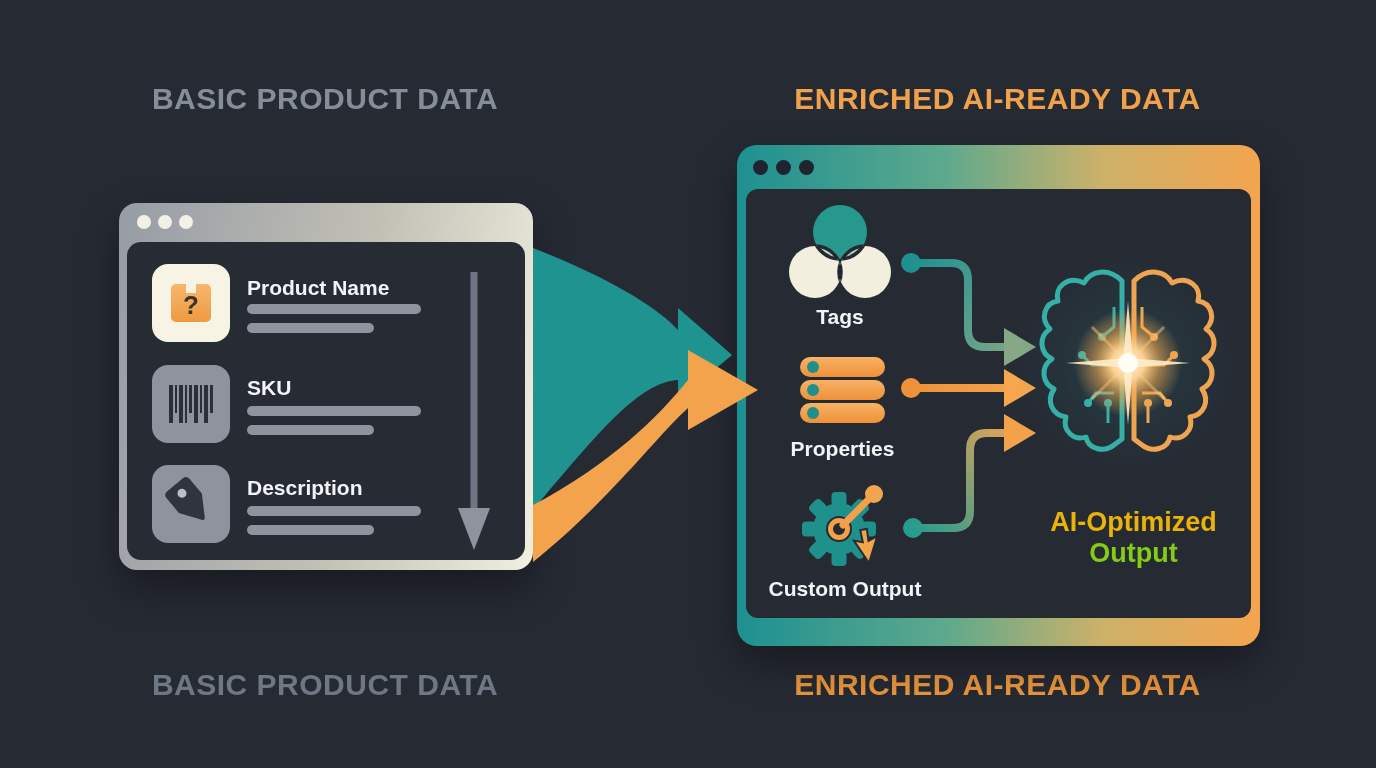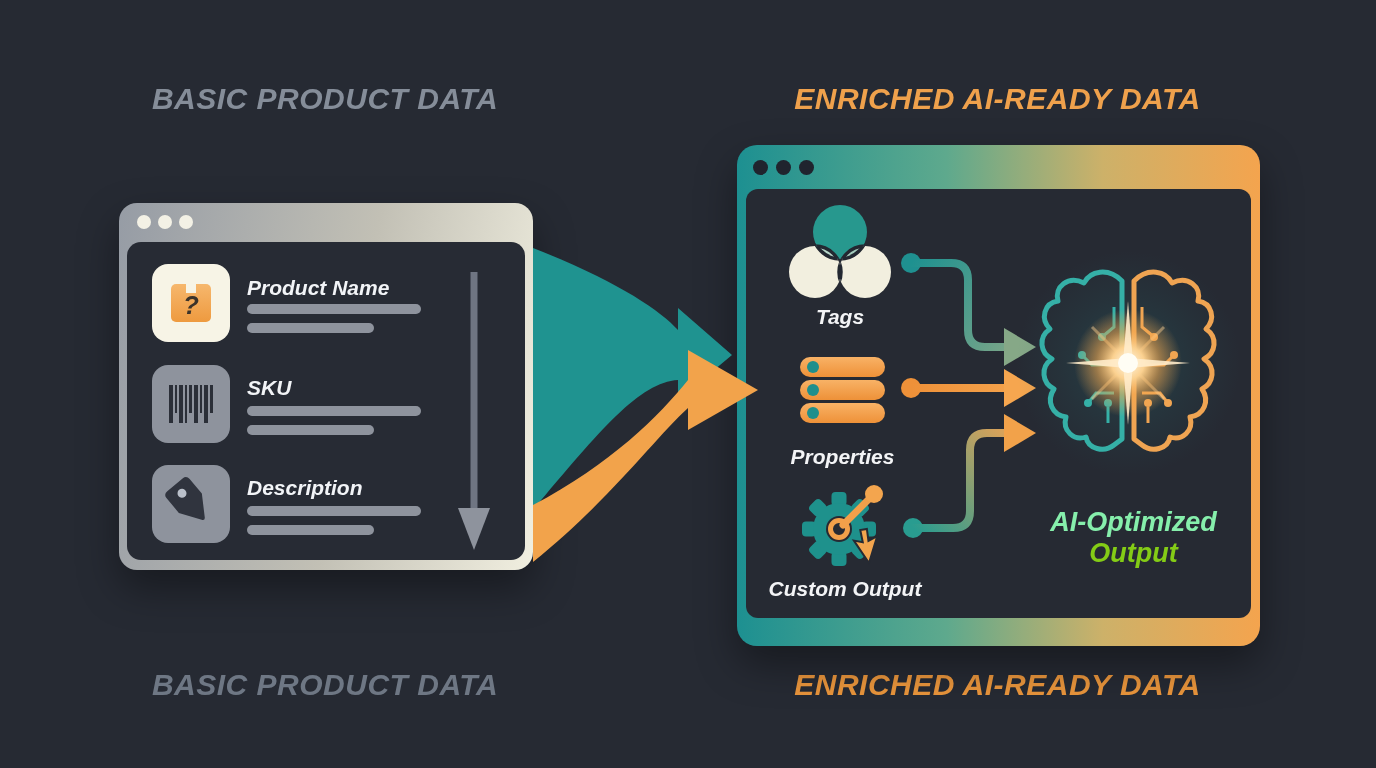--- a/index.html
+++ b/index.html
@@ -1,17 +1,17 @@
 <!DOCTYPE html>
 <html><head>
 <meta charset="utf-8">
 <style>
   html,body{margin:0;padding:0;background:#1c1f27;}
   .stage{position:relative;width:1376px;height:768px;background:#262a33;overflow:hidden;
-         font-family:"Liberation Sans","DejaVu Sans",sans-serif;font-style:italic;}
+         font-family:"Liberation Sans","DejaVu Sans",sans-serif;}
   .a{position:absolute;}
   .heading{font-weight:bold;font-size:30px;letter-spacing:.5px;text-align:center;}
   .h-gray{color:#858d99;}
   .h-gray-dim{color:#6e7784;}
   .h-orange{color:#efa14c;}
   .h-orange-dim{color:#e9953c;}
 
   
   .win{border-radius:18px;box-shadow:0 18px 40px rgba(0,0,0,.38);z-index:2;}
   .win-left{left:119px;top:203px;width:414px;height:367px;
@@ -30,21 +30,21 @@
   
   .win-right{left:737px;top:145px;width:523px;height:501px;border-radius:20px;
     background:linear-gradient(90deg,#1d9091 0%,#5ea98d 40%,#cdb169 70%,#f4a44e 100%);}
   .dots-r{left:16px;top:15px;display:flex;gap:8px;}
   .dot-r{width:15px;height:15px;border-radius:50%;}
   .win-right-content{left:9px;top:44px;width:505px;height:429px;background:#262a33;border-radius:12px;overflow:visible;}
   .ritem-label{color:#f3f4f6;font-size:21px;font-weight:bold;text-align:center;}
   .pbar{width:85px;height:20px;border-radius:10px;position:relative;
     background:linear-gradient(180deg,#f8b266,#ee9138);margin-bottom:3px;}
   .pbar .pdot{position:absolute;left:7px;top:4px;width:12px;height:12px;border-radius:50%;background:#1f8f8c;}
-  .out1{color:#86efac;font-size:27px;font-weight:bold;text-align:center;}
+  .out1{color:#eab308;font-size:27px;font-weight:bold;text-align:center;}
   .out2{color:#84cc16;font-size:27px;font-weight:bold;text-align:center;}
   svg{display:block;}
 </style>
 </head>
 <body>
 
 <div class="stage">
 
   <div class="a heading h-gray" style="left:110px;top:82px;width:430px;">BASIC PRODUCT DATA</div>
   <div class="a heading h-orange" style="left:735px;top:82px;width:525px;">ENRICHED AI-READY DATA</div>
@@ -170,21 +170,21 @@
         <div class="pbar">
             <span class="pdot"></span>
           </div>
         <div class="pbar">
             <span class="pdot"></span>
           </div>
         <div class="pbar">
             <span class="pdot"></span>
           </div>
       </div>
-      <div class="a ritem-label" style="left:29px;top:256px;width:135px;">Properties</div>
+      <div class="a ritem-label" style="left:29px;top:248px;width:135px;">Properties</div>
 
       <svg class="a" style="left:49px;top:286px;" width="100" height="100" viewBox="0 0 100 100">
         <g transform="translate(44,54)" fill="#1e918c">
           <g>
               <rect x="-7.5" y="-37" width="15" height="14" rx="4"></rect>
             </g>
           <g transform="rotate(45)">
               <rect x="-7.5" y="-37" width="15" height="14" rx="4"></rect>
             </g>
           <g transform="rotate(90)">

